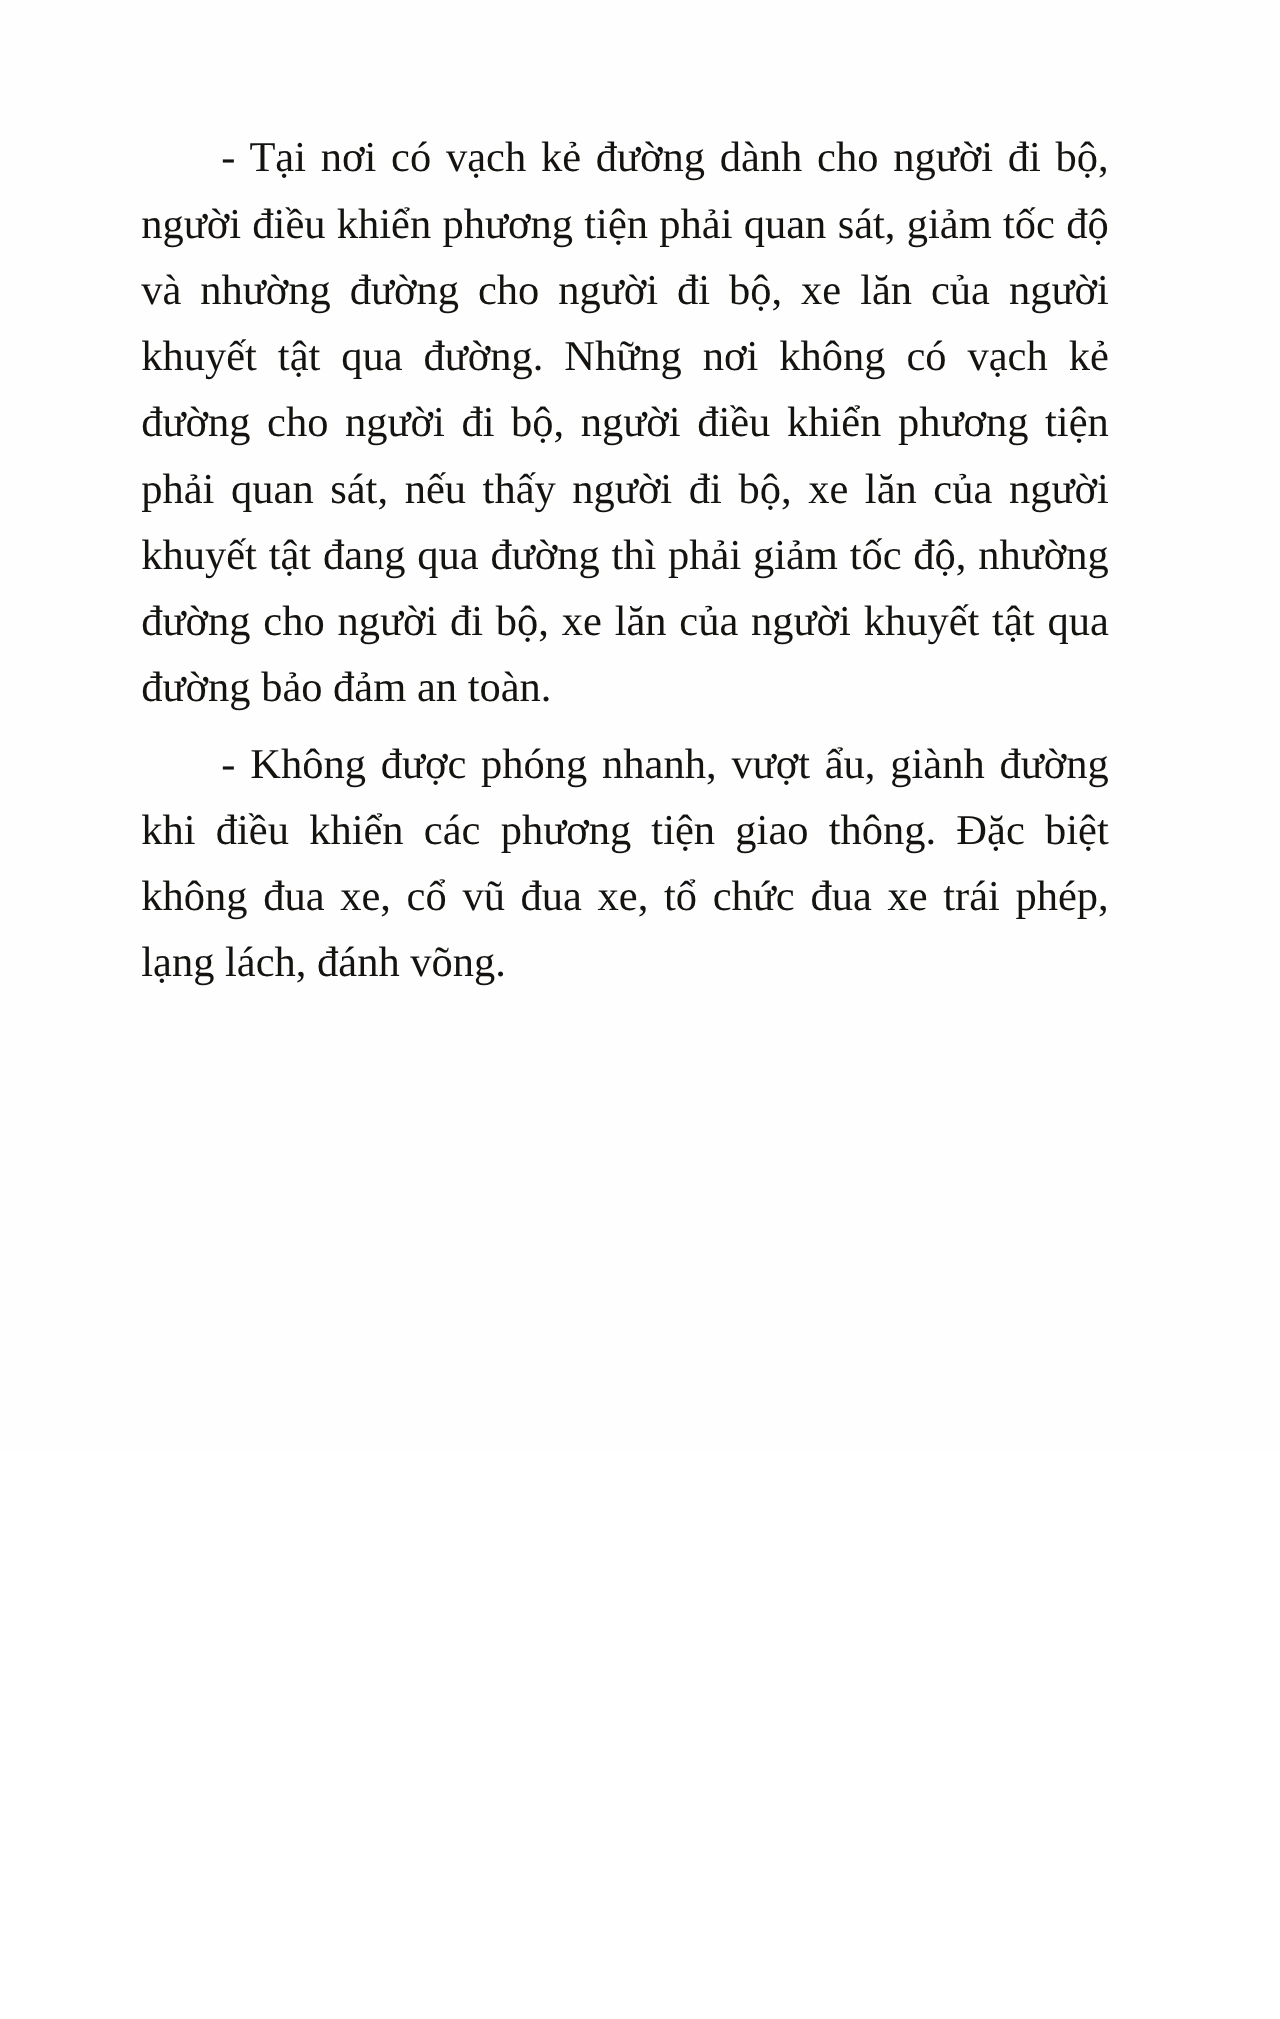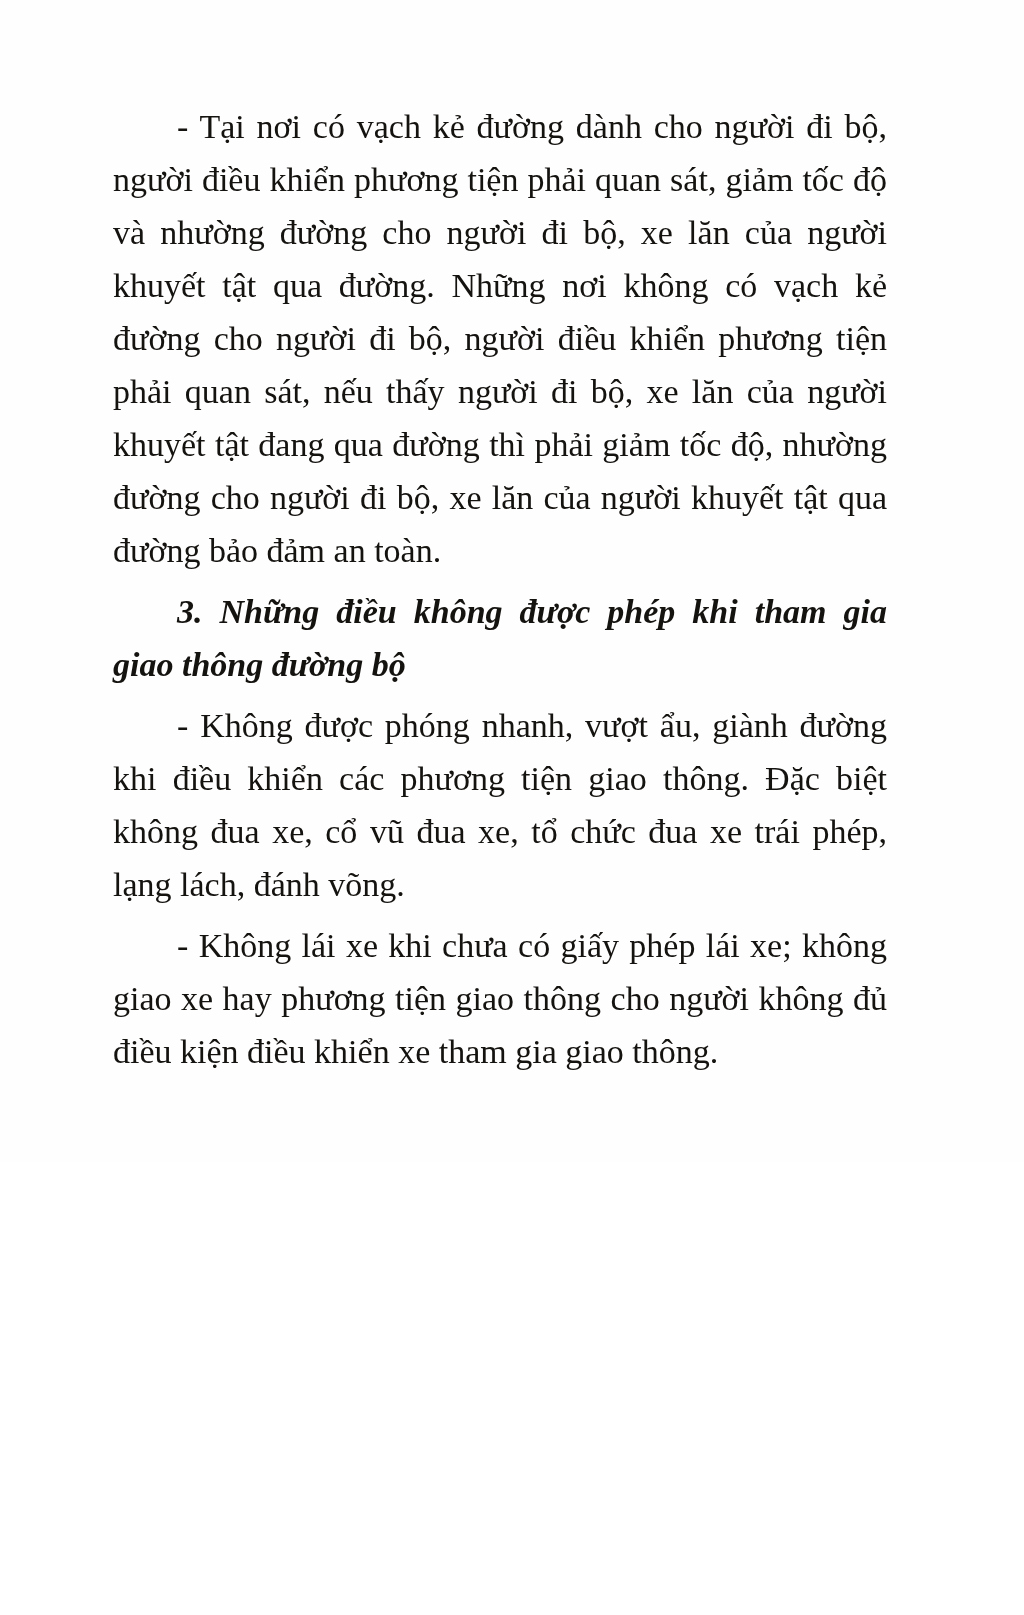--- a/index.html
+++ b/index.html
@@ -45,18 +45,16 @@
     color: #1a1a1a;
     font-style: italic;
   }
 </style>
 </head>
 <body>
 
 <div class="page">
   <div class="content">
     <p>- Tại nơi có vạch kẻ đường dành cho người đi bộ, người điều khiển phương tiện phải quan sát, giảm tốc độ và nhường đường cho người đi bộ, xe lăn của người khuyết tật qua đường. Những nơi không có vạch kẻ đường cho người đi bộ, người điều khiển phương tiện phải quan sát, nếu thấy người đi bộ, xe lăn của người khuyết tật đang qua đường thì phải giảm tốc độ, nhường đường cho người đi bộ, xe lăn của người khuyết tật qua đường bảo đảm an toàn.</p>
-    <p class="heading">3. Những điều không được phép khi tham gia giao thông đường bộ</p>
     <p>- Không được phóng nhanh, vượt ẩu, giành đường khi điều khiển các phương tiện giao thông. Đặc biệt không đua xe, cổ vũ đua xe, tổ chức đua xe trái phép, lạng lách, đánh võng.</p>
-    <p>- Không lái xe khi chưa có giấy phép lái xe; không giao xe hay phương tiện giao thông cho người không đủ điều kiện điều khiển xe tham gia giao thông.</p>
   </div>
   <div class="page-number">11</div>
 </div>
 
 </body></html>

